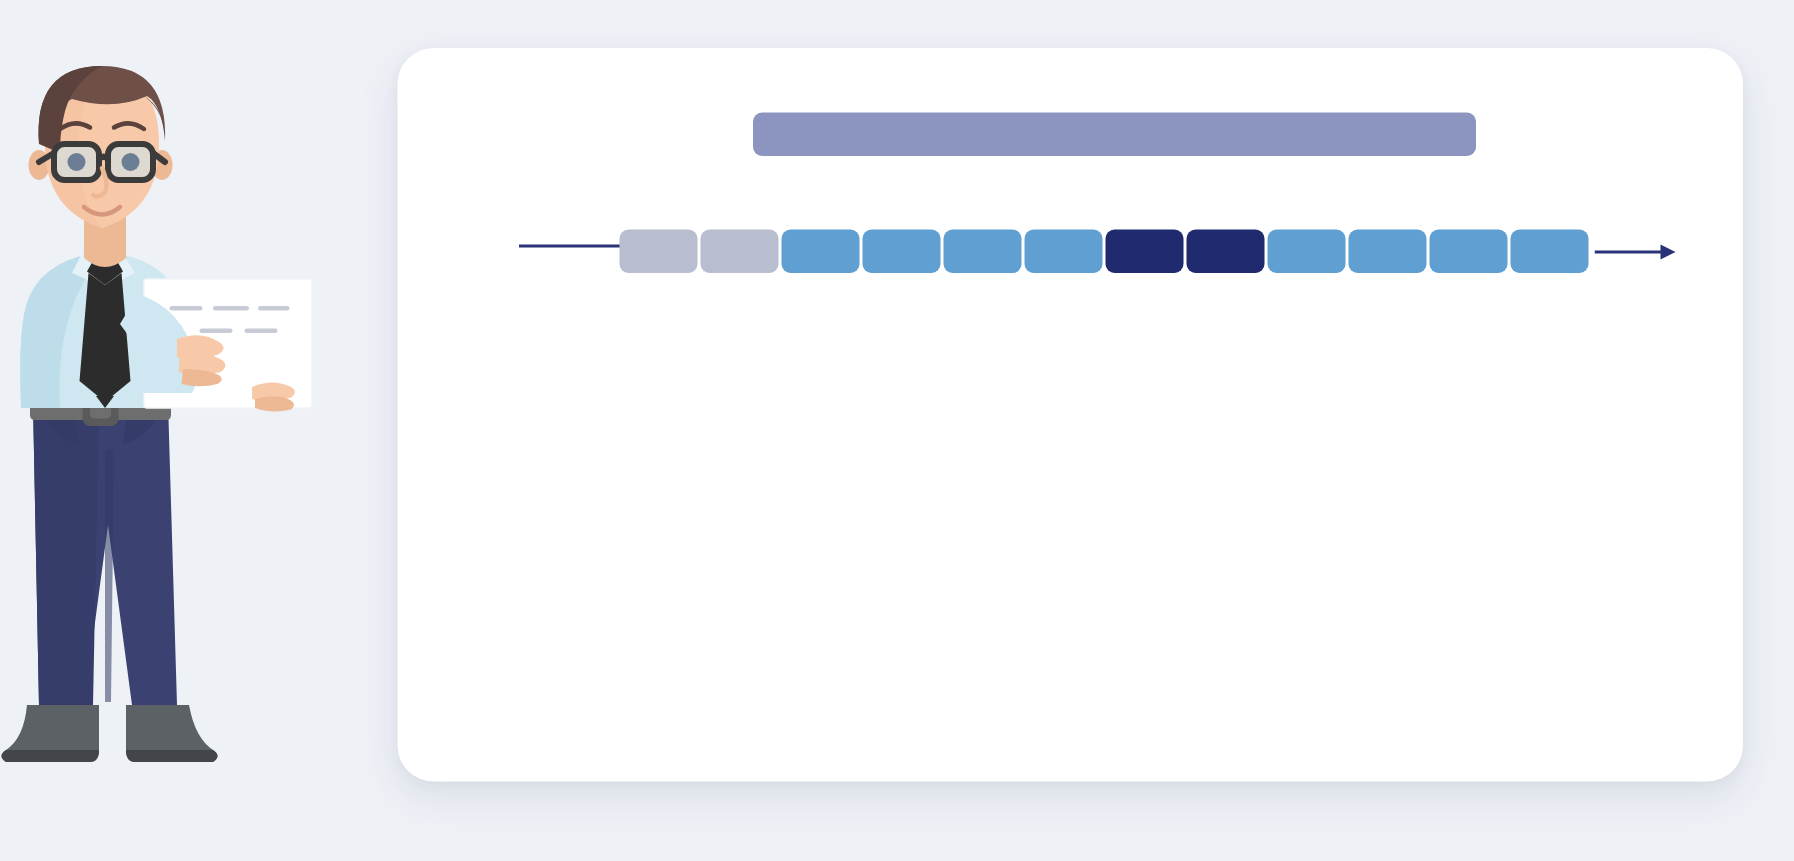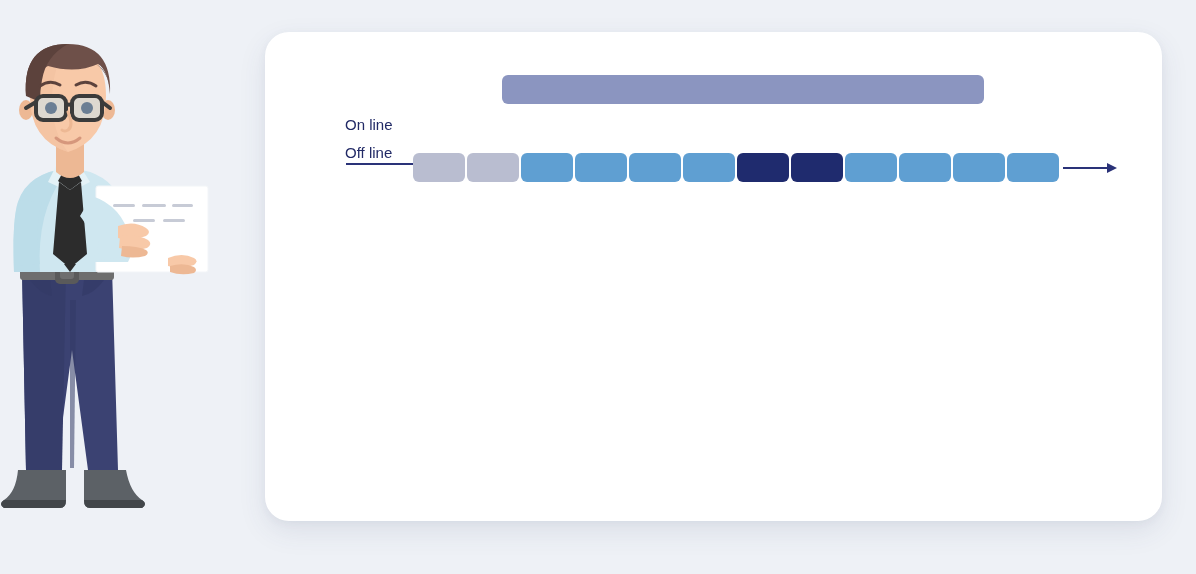--- a/index.html
+++ b/index.html
@@ -218,24 +218,20 @@
     <path d="M56 138 q12 10 24 0" stroke="#d6977c" stroke-width="3" fill="none" stroke-linecap="round"></path>
   </g>
 </svg>
 
 <div id="card">
 
   <div id="title-bar"></div>
 
   <div id="timeline">
 
-    <div id="axis-labels">
-      <span class="lbl-on">On line</span>
-      <span class="lbl-off">Off line</span>
-    </div>
     <div id="axis-divider"></div>
 
     <div id="blocks">
         <div class="blk" style="background: rgb(185, 189, 208);"></div>
         <div class="blk" style="background: rgb(185, 189, 208);"></div>
         <div class="blk" style="background: rgb(95, 159, 210);"></div>
         <div class="blk" style="background: rgb(95, 159, 210);"></div>
         <div class="blk" style="background: rgb(95, 159, 210);"></div>
         <div class="blk" style="background: rgb(95, 159, 210);"></div>
         <div class="blk" style="background: rgb(31, 43, 110);"></div>

